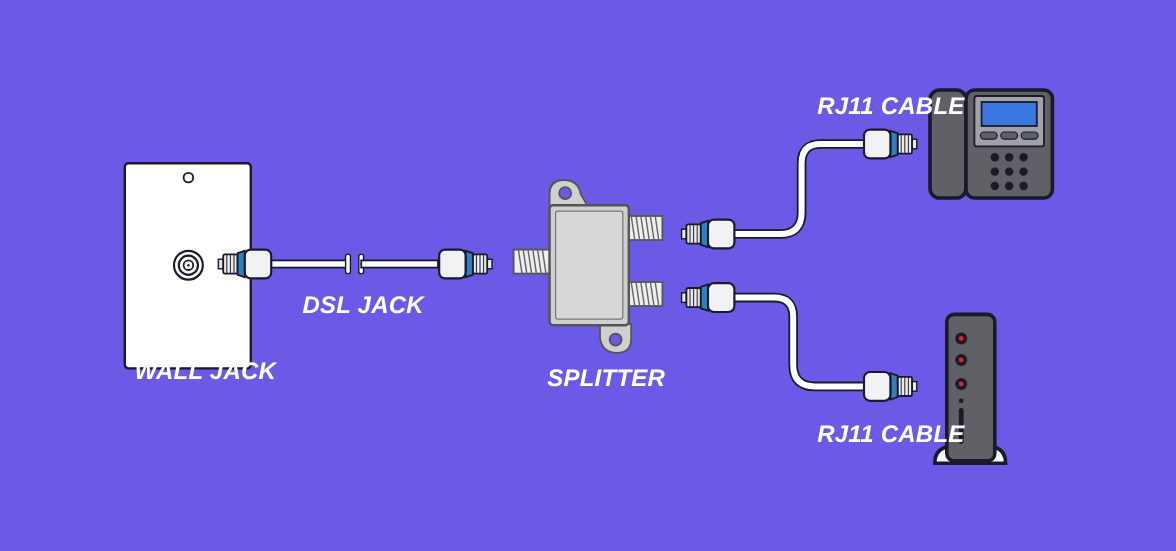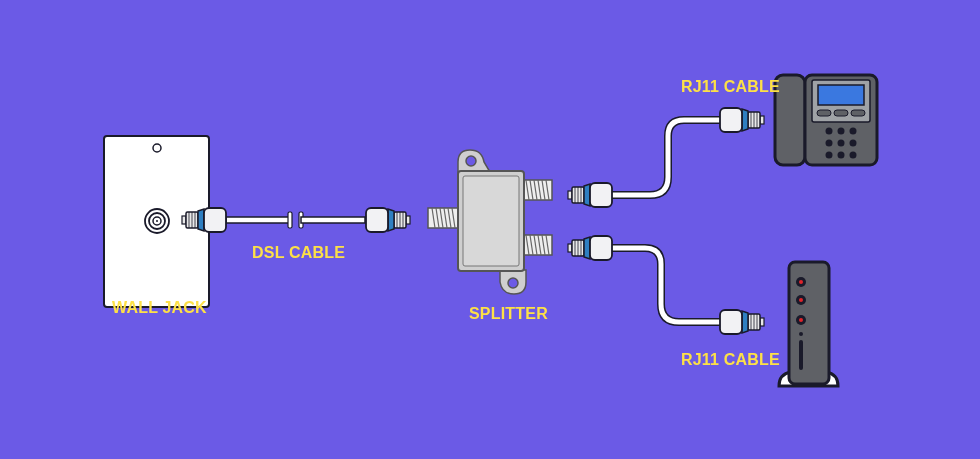--- a/index.html
+++ b/index.html
@@ -3,24 +3,25 @@
 <meta charset="utf-8">
 <style>
   html, body { margin: 0; padding: 0; }
   body { width: 980px; height: 459px; overflow: hidden; background: #6b5ae6; }
   .canvas { position: relative; width: 980px; height: 459px; background: #6b5ae6; }
   svg.diagram { position: absolute; left: 0; top: 0; }
   .label {
     position: absolute;
     font-family: "Liberation Sans", "DejaVu Sans", sans-serif;
     font-weight: bold;
-    font-size: 16px;
-    color: #fde047;
+    font-size: 20px;
+    color: #ffffff;
     letter-spacing: 0.2px;
     white-space: nowrap;
+    font-style: italic;
   }
 </style>
 </head>
 <body>
 
 <div class="canvas">
 
   <svg class="diagram" width="980" height="459" viewBox="0 0 980 459">
     <defs>
 
@@ -123,18 +124,18 @@
           <circle cx="801" cy="300" r="2" fill="#e0242a"></circle>
         <circle cx="801" cy="320" r="5" fill="#1a1a2a"></circle>
           <circle cx="801" cy="320" r="2" fill="#e0242a"></circle>
       </g>
       <circle cx="801" cy="334" r="2" fill="#1a1a2a"></circle>
       <rect x="799" y="340" width="4" height="30" rx="2" fill="#1a1a2a"></rect>
     </g>
   </svg>
 
   <div class="label" style="left:112px; top:299px;">WALL JACK</div>
-  <div class="label" style="left:252px; top:244px;">DSL CABLE</div>
-  <div class="label" style="left:469px; top:305px;">SPLITTER</div>
+  <div class="label" style="left:252px; top:244px;">DSL JACK</div>
+  <div class="label" style="left:456px; top:305px;">SPLITTER</div>
   <div class="label" style="left:681px; top:78px;">RJ11 CABLE</div>
   <div class="label" style="left:681px; top:351px;">RJ11 CABLE</div>
 
 </div>
 
 </body></html>

